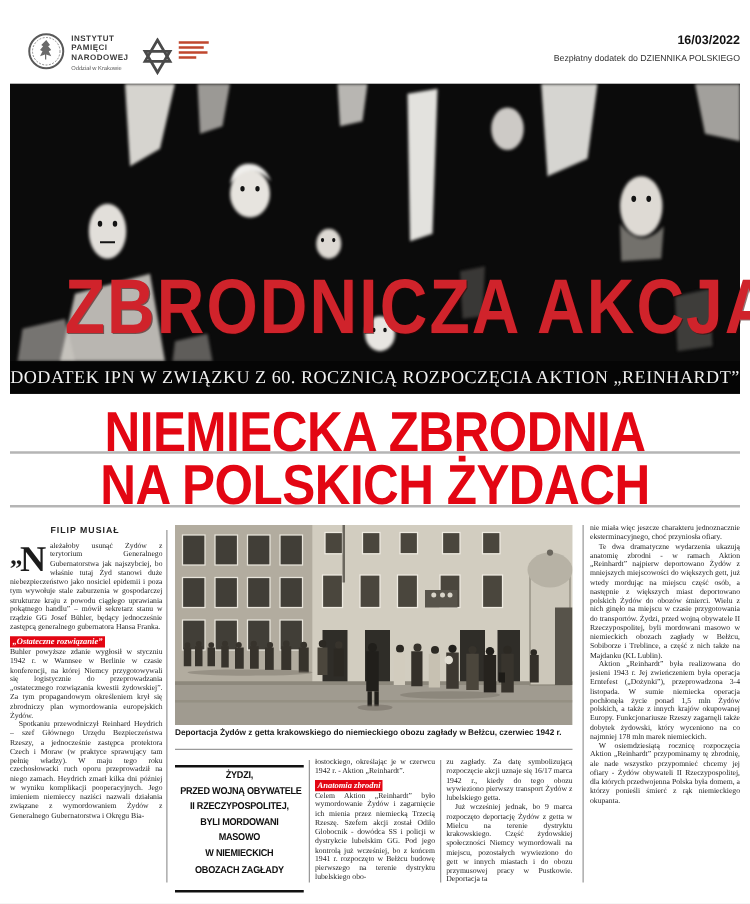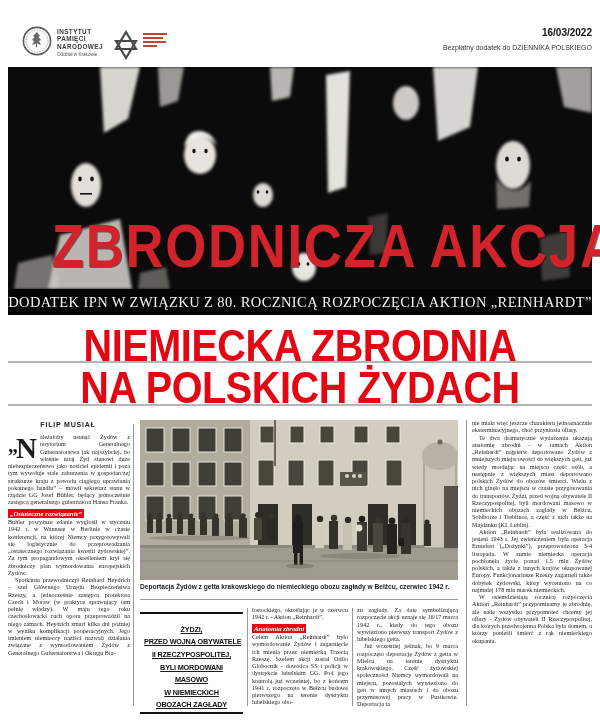--- a/index.html
+++ b/index.html
@@ -50,21 +50,21 @@
   .dropwrap{float:left;margin:1px 3px 0 0;line-height:20px;height:22px;}
   .dq{font-size:20px;font-weight:bold;vertical-align:6px;letter-spacing:-2px;}
   .dcap{font-size:29px;font-weight:bold;}
 
   .photo-svg{left:140px;top:420px;width:318px;height:160px;}
   .caption{left:140px;top:583px;width:318px;font-family:"Liberation Sans",sans-serif;
         font-weight:bold;font-size:6.6px;color:#1a1a1a;}
   .mid-hrule{left:140px;top:599px;width:318px;height:1px;background:#9a9a9a;}
 
   .pullquote{left:140px;top:612px;width:103px;border-top:2px solid #111;border-bottom:2px solid #111;
-        height:98px;display:flex;flex-direction:column;justify-content:flex-end;text-decoration:underline;}
+        height:98px;display:flex;flex-direction:column;justify-content:flex-start;}
   .pullquote div{text-align:center;font-family:"Liberation Sans",sans-serif;font-weight:bold;
         font-size:7.9px;line-height:12.6px;letter-spacing:-.2px;color:#0e0e0e;white-space:nowrap;
         transform:scaleX(.92);transform-origin:center;}
 </style>
 </head>
 <body>
 
 <div class="page">
 
   <svg class="abs hdr-ipn-circle" viewBox="0 0 30 30">
@@ -131,21 +131,21 @@
           <ellipse cx="300" cy="197" rx="1.4" ry="1.8"></ellipse>
       </g>
       <defs>
           <filter id="soft" x="-5%" y="-5%" width="110%" height="110%">
             <feGaussianBlur stdDeviation="1.4"></feGaussianBlur>
           </filter>
         </defs>
     </svg>
     <div class="banner-title">ZBRODNICZA AKCJA</div>
     <div class="banner-strip">
-      <span>DODATEK IPN W ZWIĄZKU Z 80. ROCZNICĄ ROZPOCZĘCIA AKTION „REINHARDT”</span>
+      <span>DODATEK IPN W ZWIĄZKU Z 60. ROCZNICĄ ROZPOCZĘCIA AKTION „REINHARDT”</span>
     </div>
   </div>
 
   <div class="abs rule" style="top:361px"></div>
   <div class="abs rule" style="top:404px"></div>
   <div class="abs headline" style="top:325px">NIEMIECKA ZBRODNIA</div>
   <div class="abs headline" style="top:367px">NA POLSKICH ŻYDACH</div>
 
   <div class="abs author">FILIP MUSIAŁ</div>
 

